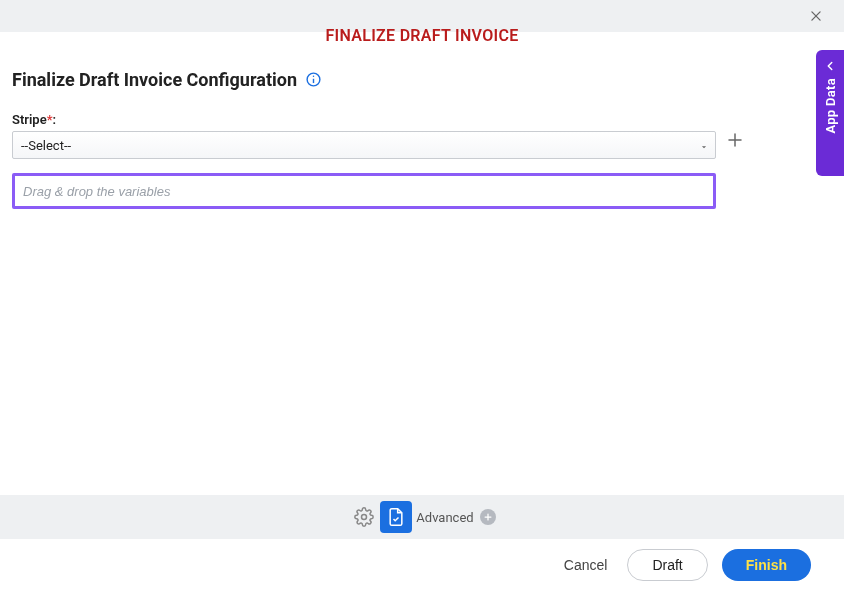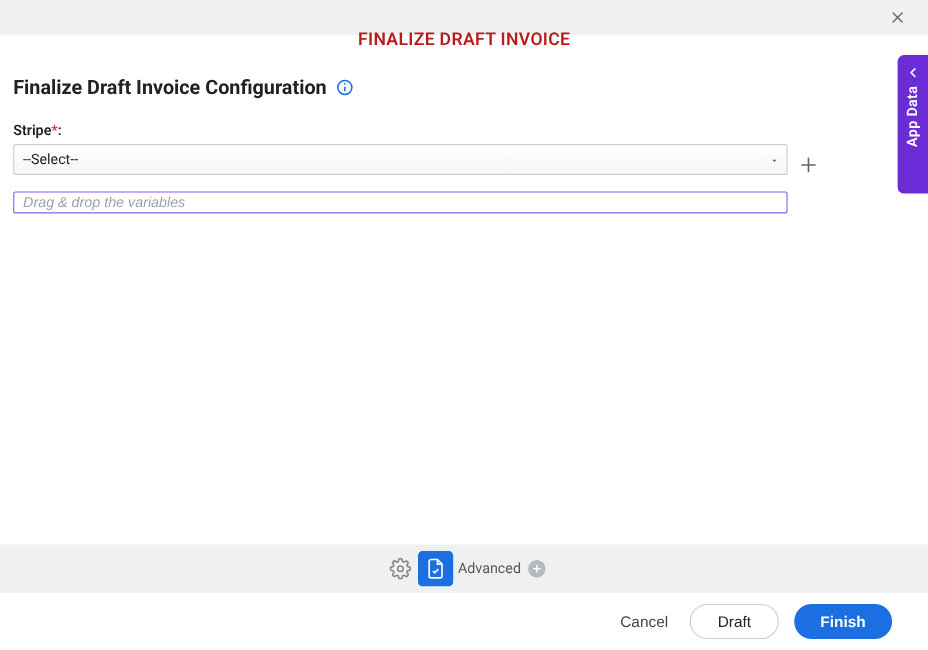--- a/index.html
+++ b/index.html
@@ -65,21 +65,21 @@
     .field-group { margin-bottom: 14px; }
     .field-label {
       font-size: 13px;
       font-weight: 600;
       color: #222;
       margin-bottom: 4px;
     }
     .req { color: #d33; }
     .select-row {
       display: flex;
-      align-items: flex-end;
+      align-items: flex-start;
       gap: 10px;
       max-width: 732px;
     }
     .select-box {
       flex: 1;
       height: 28px;
       border: 1px solid #c9ccd1;
       border-radius: 2px;
       background: linear-gradient(#fff, #f5f6f8);
       display: flex;
@@ -102,22 +102,22 @@
       cursor: pointer;
       display: flex;
       align-items: center;
       justify-content: center;
     }
     .plus-icon svg { width: 18px; height: 18px; }
 
     .text-input {
       width: 100%;
       max-width: 704px;
-      height: 20px;
-      border: 1px solid #8b5cf6;
+      height: 36px;
+      border: 3px solid #8b5cf6;
       border-radius: 2px;
       padding: 0 8px;
       font-size: 13px;
       color: #222;
       outline: none;
       background: #fff;
     }
     .text-input::placeholder {
       color: #9aa0a8;
       font-style: italic;
@@ -200,21 +200,21 @@
       color: #222;
       background: #fff;
       border: 1px solid #c9ccd1;
       border-radius: 18px;
       padding: 7px 24px;
       cursor: pointer;
     }
     .btn-finish {
       font-size: 14px;
       font-weight: 600;
-      color: #ffffff;
+      color: #fde047;
       background: #1b6fe0;
       border: none;
       border-radius: 18px;
       padding: 8px 24px;
       cursor: pointer;
     }
 
     .side-tab {
       position: absolute;
       right: 0;

